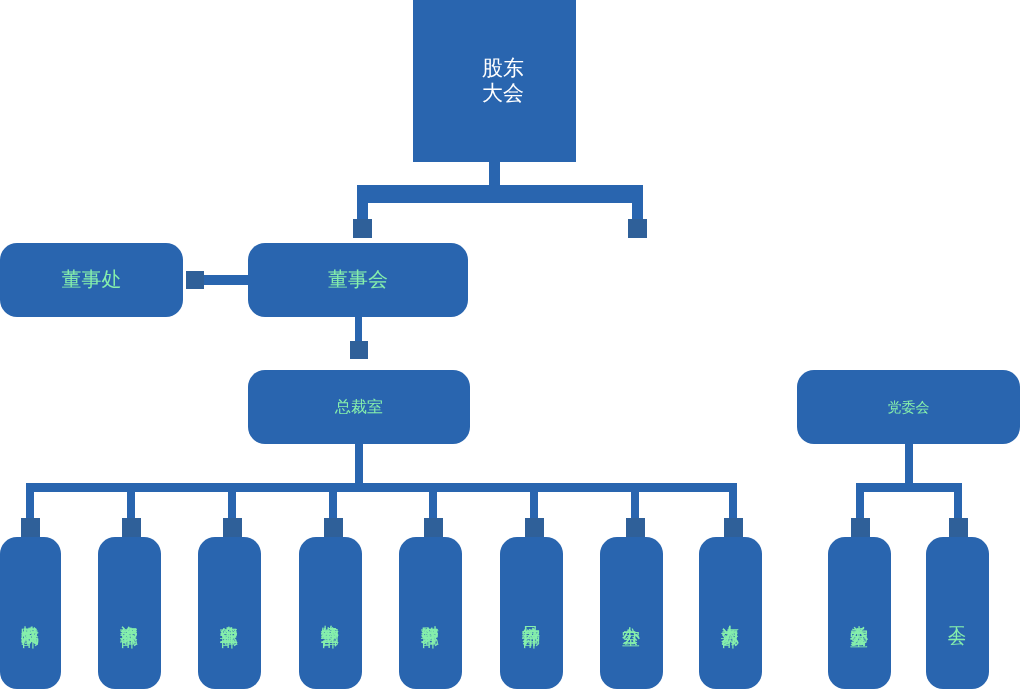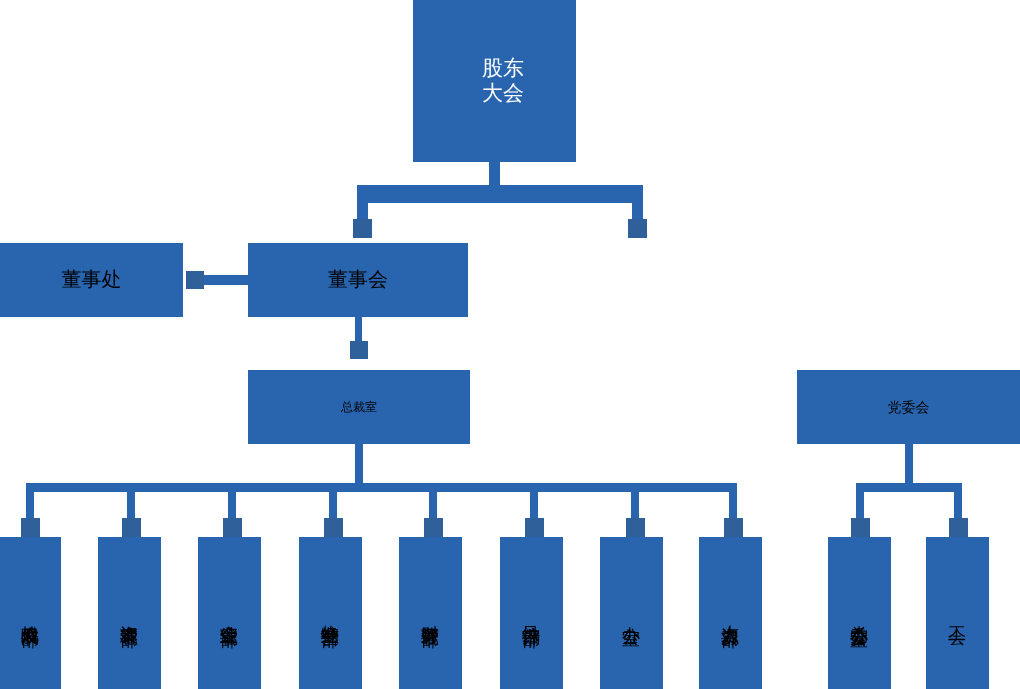--- a/index.html
+++ b/index.html
@@ -22,21 +22,21 @@
     background: #2965AF;
     color: #ffffff;
     box-sizing: border-box;
     display: flex;
     align-items: center;
     justify-content: center;
     line-height: 1.18;
     text-align: center;
   }
   .node.white-text { color: #ffffff; }
-  .node.dark-text  { color: #000000; }
+  .node.dark-text  { color: #86efac; border-radius: 17px; }
 
   .node .lbl {
     display: block;
     width: 100%;
     white-space: pre-line;
   }
   .node.vert .lbl {
     writing-mode: vertical-rl;
     text-orientation: upright;
     letter-spacing: 1px;
@@ -81,21 +81,21 @@
   <div class="connector" style="left:204px; top:275px; width:45px; height:10px;"></div>
 
   <div class="node dark-text" style="left:248px; top:243px; width:220px; height:74px; font-size:20px;">
     <span class="lbl">董事会</span>
   </div>
 
 
   <div class="connector" style="left:355px; top:317px; width:7px; height:24px;"></div>
   <div class="cap" style="left:350px; top:341px; width:18px; height:18px;"></div>
 
-  <div class="node dark-text" style="left:248px; top:370px; width:222px; height:74px; font-size:12px;">
+  <div class="node dark-text" style="left:248px; top:370px; width:222px; height:74px; font-size:16px;">
     <span class="lbl">总裁室</span>
   </div>
 
   <div class="node dark-text" style="left:797px; top:370px; width:223px; height:74px; font-size:14px;">
     <span class="lbl">党委会</span>
   </div>
 
   <div class="connector" style="left:355px; top:444px; width:8px; height:39px;"></div>
   <div class="connector" style="left:26px; top:483px; width:711px; height:9px;"></div>
 

